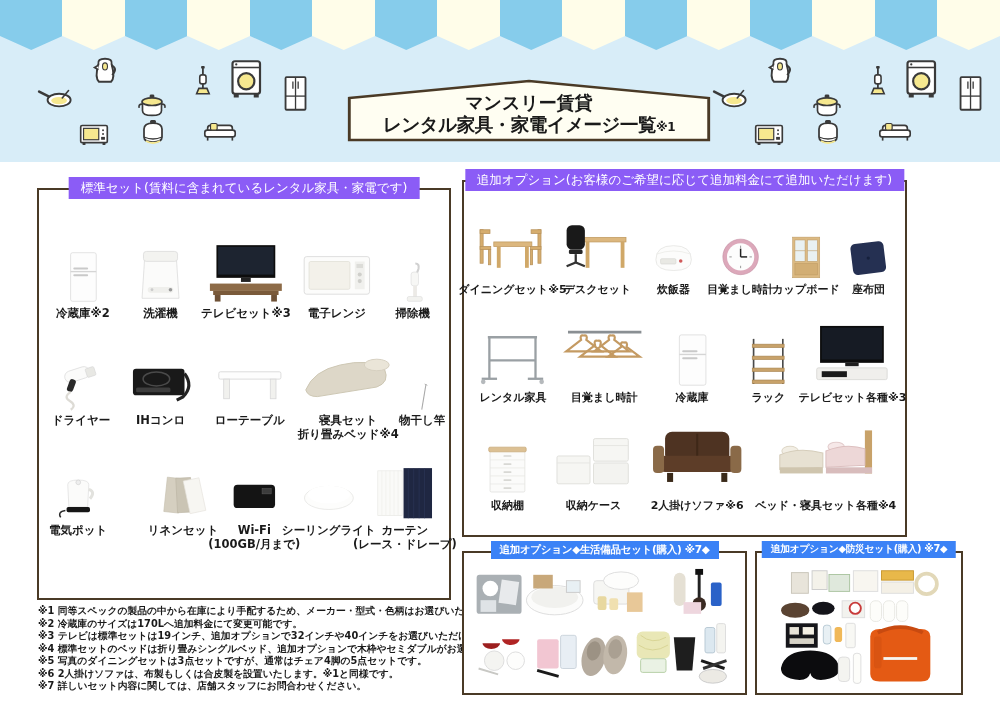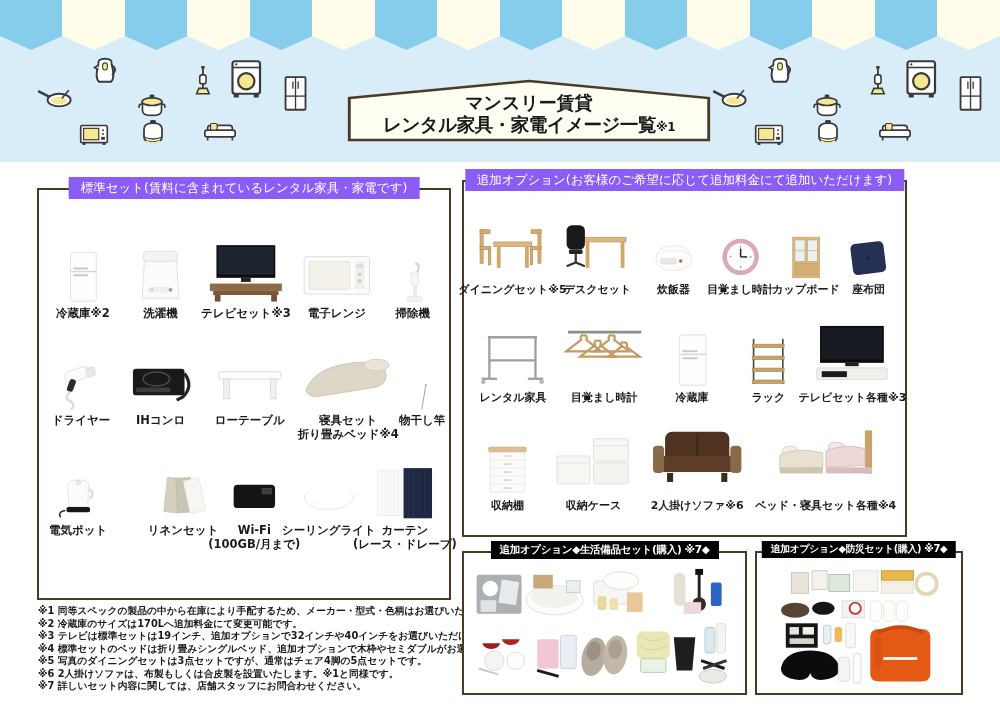--- a/index.html
+++ b/index.html
@@ -49,21 +49,21 @@
 
   
   .notes{position:absolute;left:38px;top:605px;width:455px;}
   .note-line{font-size:9.8px;font-weight:bold;line-height:1.28;white-space:nowrap;}
 
   
   .pbox{position:absolute;border:2px solid #4a3a26;background:#fff;box-sizing:border-box;}
   #box-life{left:462px;top:551px;width:285px;height:144px;}
   #box-disaster{left:755px;top:551px;width:208px;height:144px;}
   .pbox-header{position:absolute;top:-12px;left:50%;transform:translateX(-50%);
-    background:#000000;color:#fff;font-weight:bold;font-size:10.5px;line-height:1.1;
+    background:#3b82f6;color:#fff;font-weight:bold;font-size:10.5px;line-height:1.1;
     padding:3px 9px;white-space:nowrap;letter-spacing:-0.3px;}
   #box-disaster .pbox-header{font-size:9.8px;}
   .collage{position:absolute;left:4px;right:4px;top:14px;bottom:4px;display:flex;align-items:center;justify-content:center;}
   .collage svg{width:100%;height:100%;}
 </style>
 </head>
 <body>
 
 <div class="page">
 

